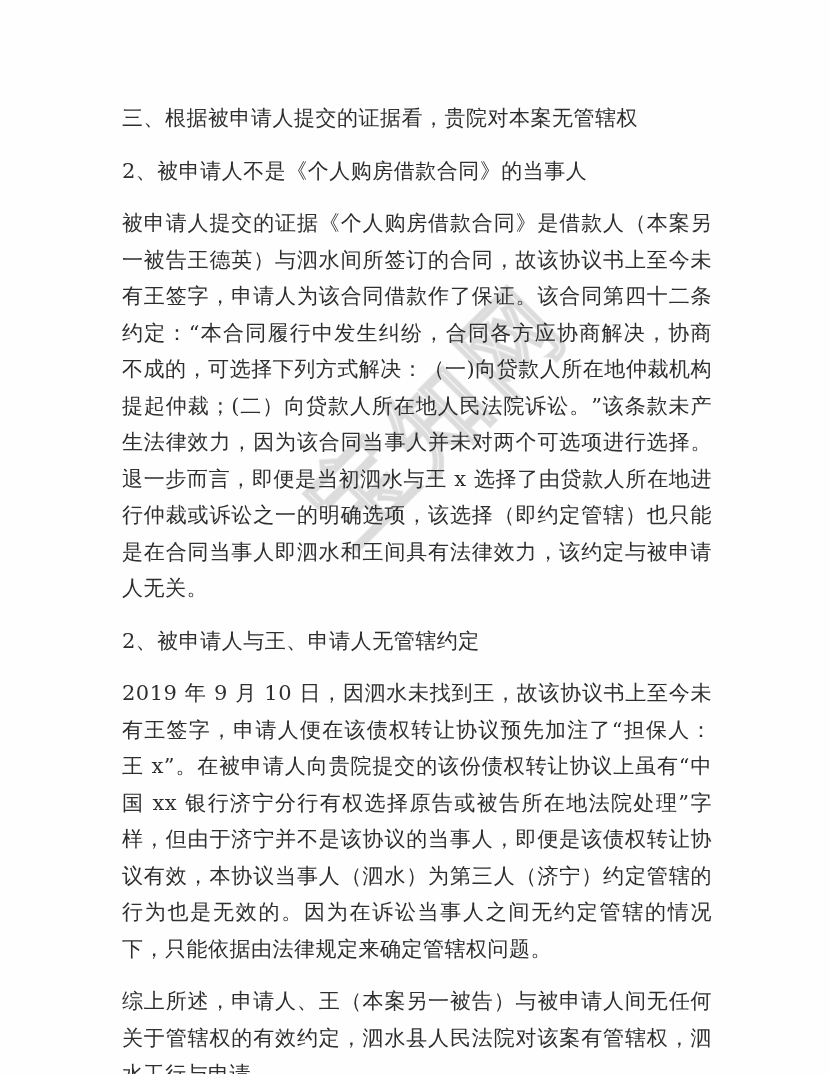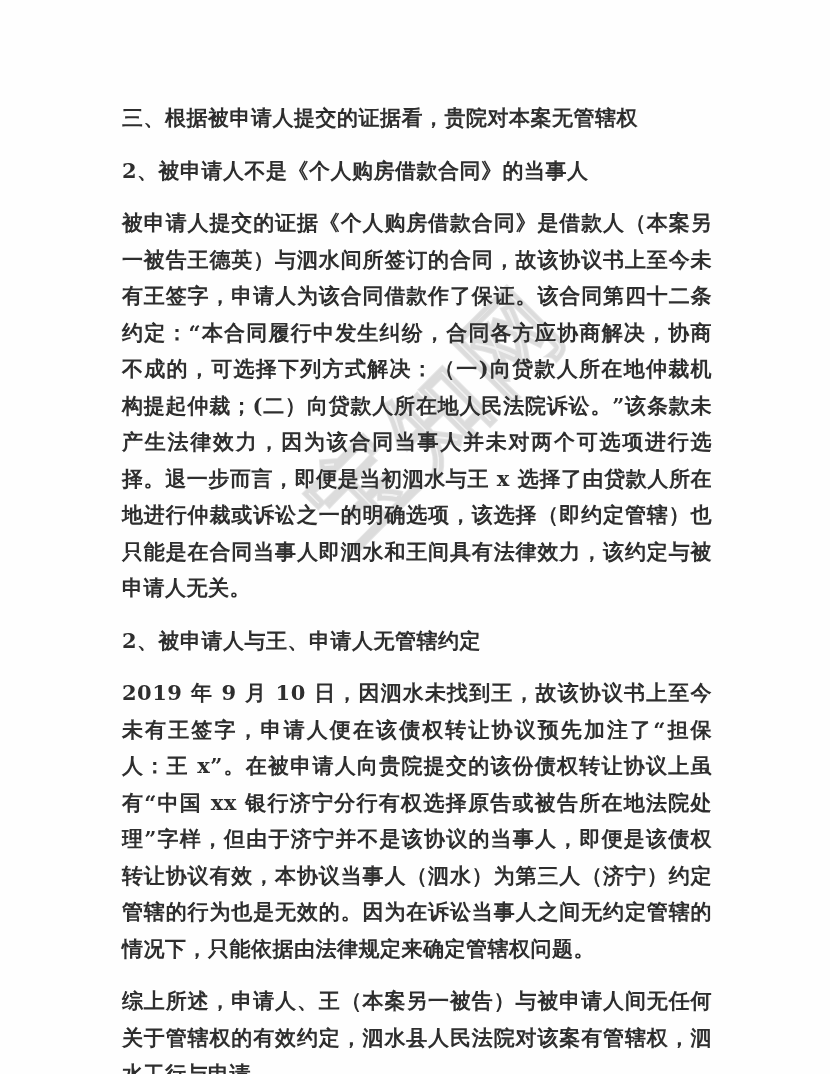--- a/index.html
+++ b/index.html
@@ -22,21 +22,21 @@
     background: #fefefe;
     color: #2e2e2e;
   }
   .doc {
     position: relative;
     z-index: 2;
   }
   .h1, .h2, .para {
     font-size: 21px;
     line-height: 36.5px;
-    font-weight: bold;
+    font-weight: normal;
     margin: 0 0 16px 0;
     letter-spacing: 0.5px;
     text-align: justify;
     text-justify: inter-character;
     color: #2e2e2e;
   }
   .watermark {
     position: absolute;
     z-index: 1;
     left: 240px;

